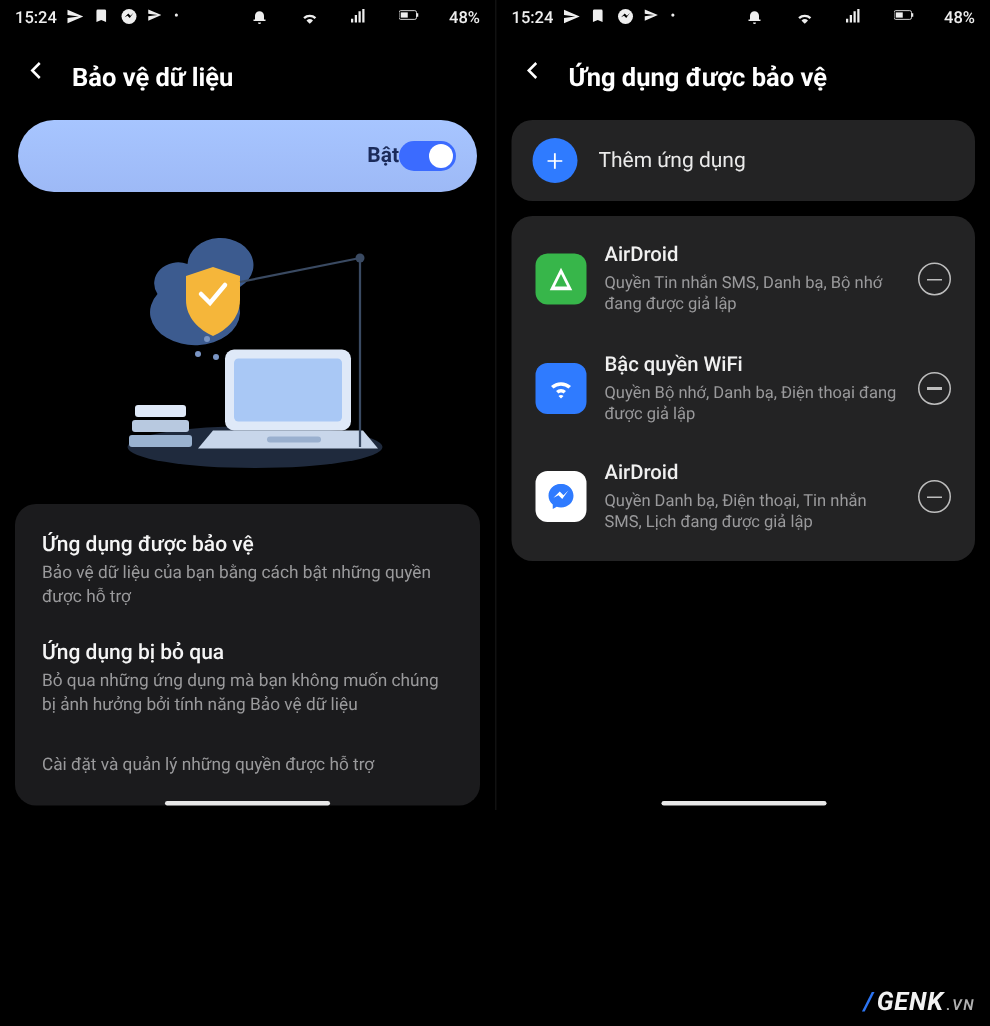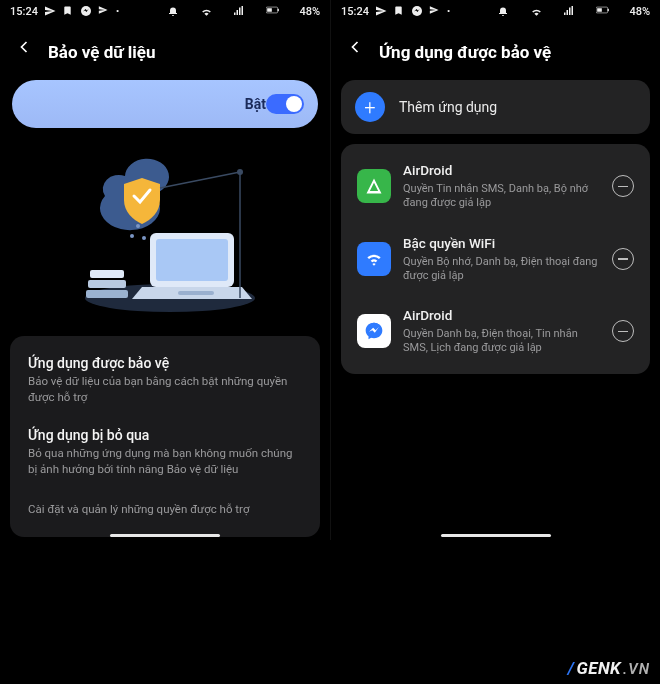--- a/index.html
+++ b/index.html
@@ -100,21 +100,21 @@
     .ai-msgr { background:#fff; }
 
     .watermark {
       position:absolute; right: 10px; bottom: 6px;
       font-style: italic; font-weight: 700;
       font-size: 17px; letter-spacing: 0.5px;
       color: #fff; opacity: 0.95;
       display:flex; align-items: baseline; gap: 2px;
       text-shadow: 0 0 4px rgba(0,0,0,0.6);
     }
-    .wm-tld { font-size: 15px; color:#bbb; font-style: italic; font-weight:600; letter-spacing: 1px; }
+    .wm-tld { font-size: 10px; color:#bbb; font-style: italic; font-weight:600; letter-spacing: 1px; }
     .wm-slash { color:#2f7bff; }
 
     .home-indicator {
       position:absolute; bottom:3px; left:50%; transform:translateX(-50%);
       width:110px; height:3px; border-radius:2px; background:#e8e8e8;
     }
   </style>
 </head>
 <body>
 

